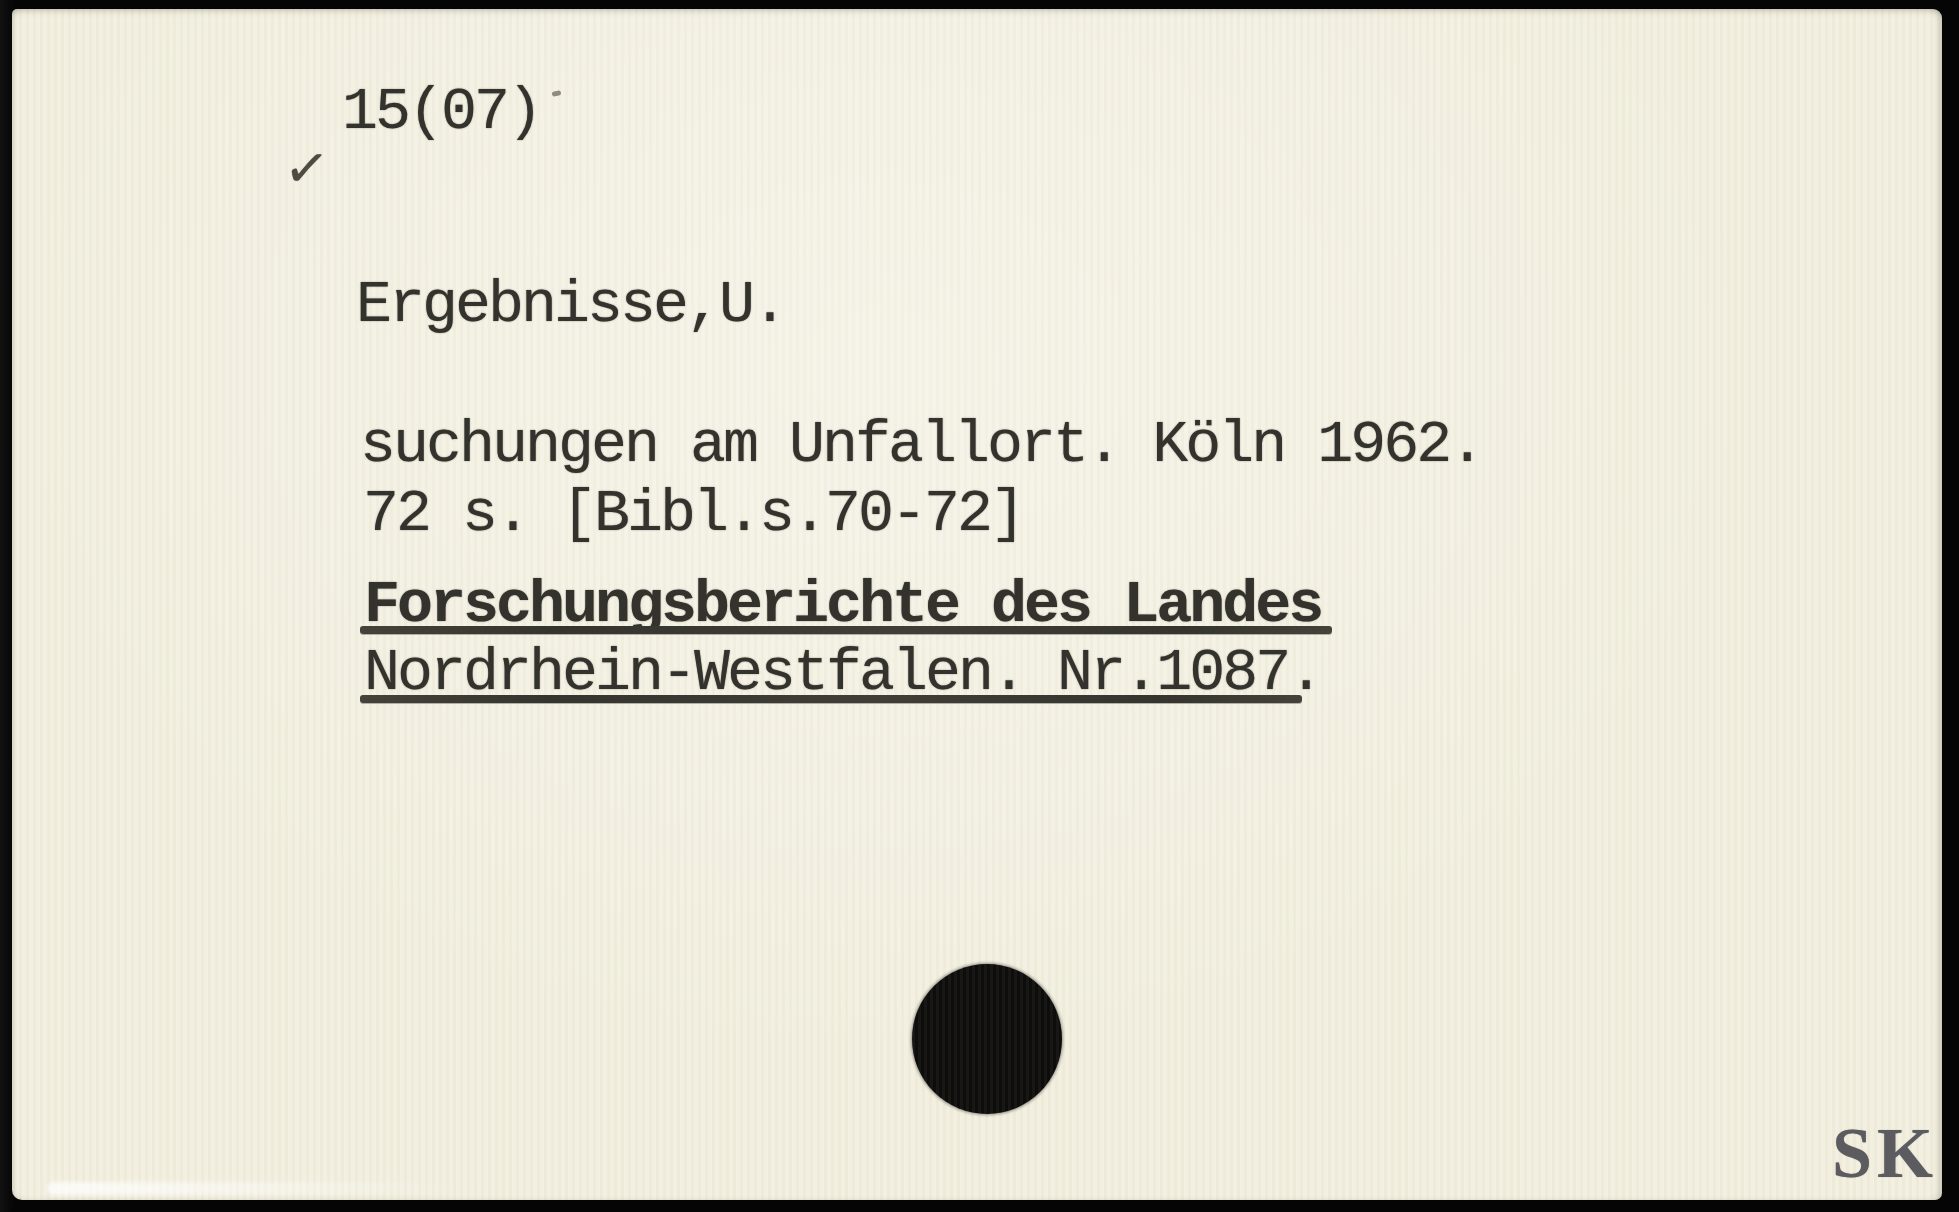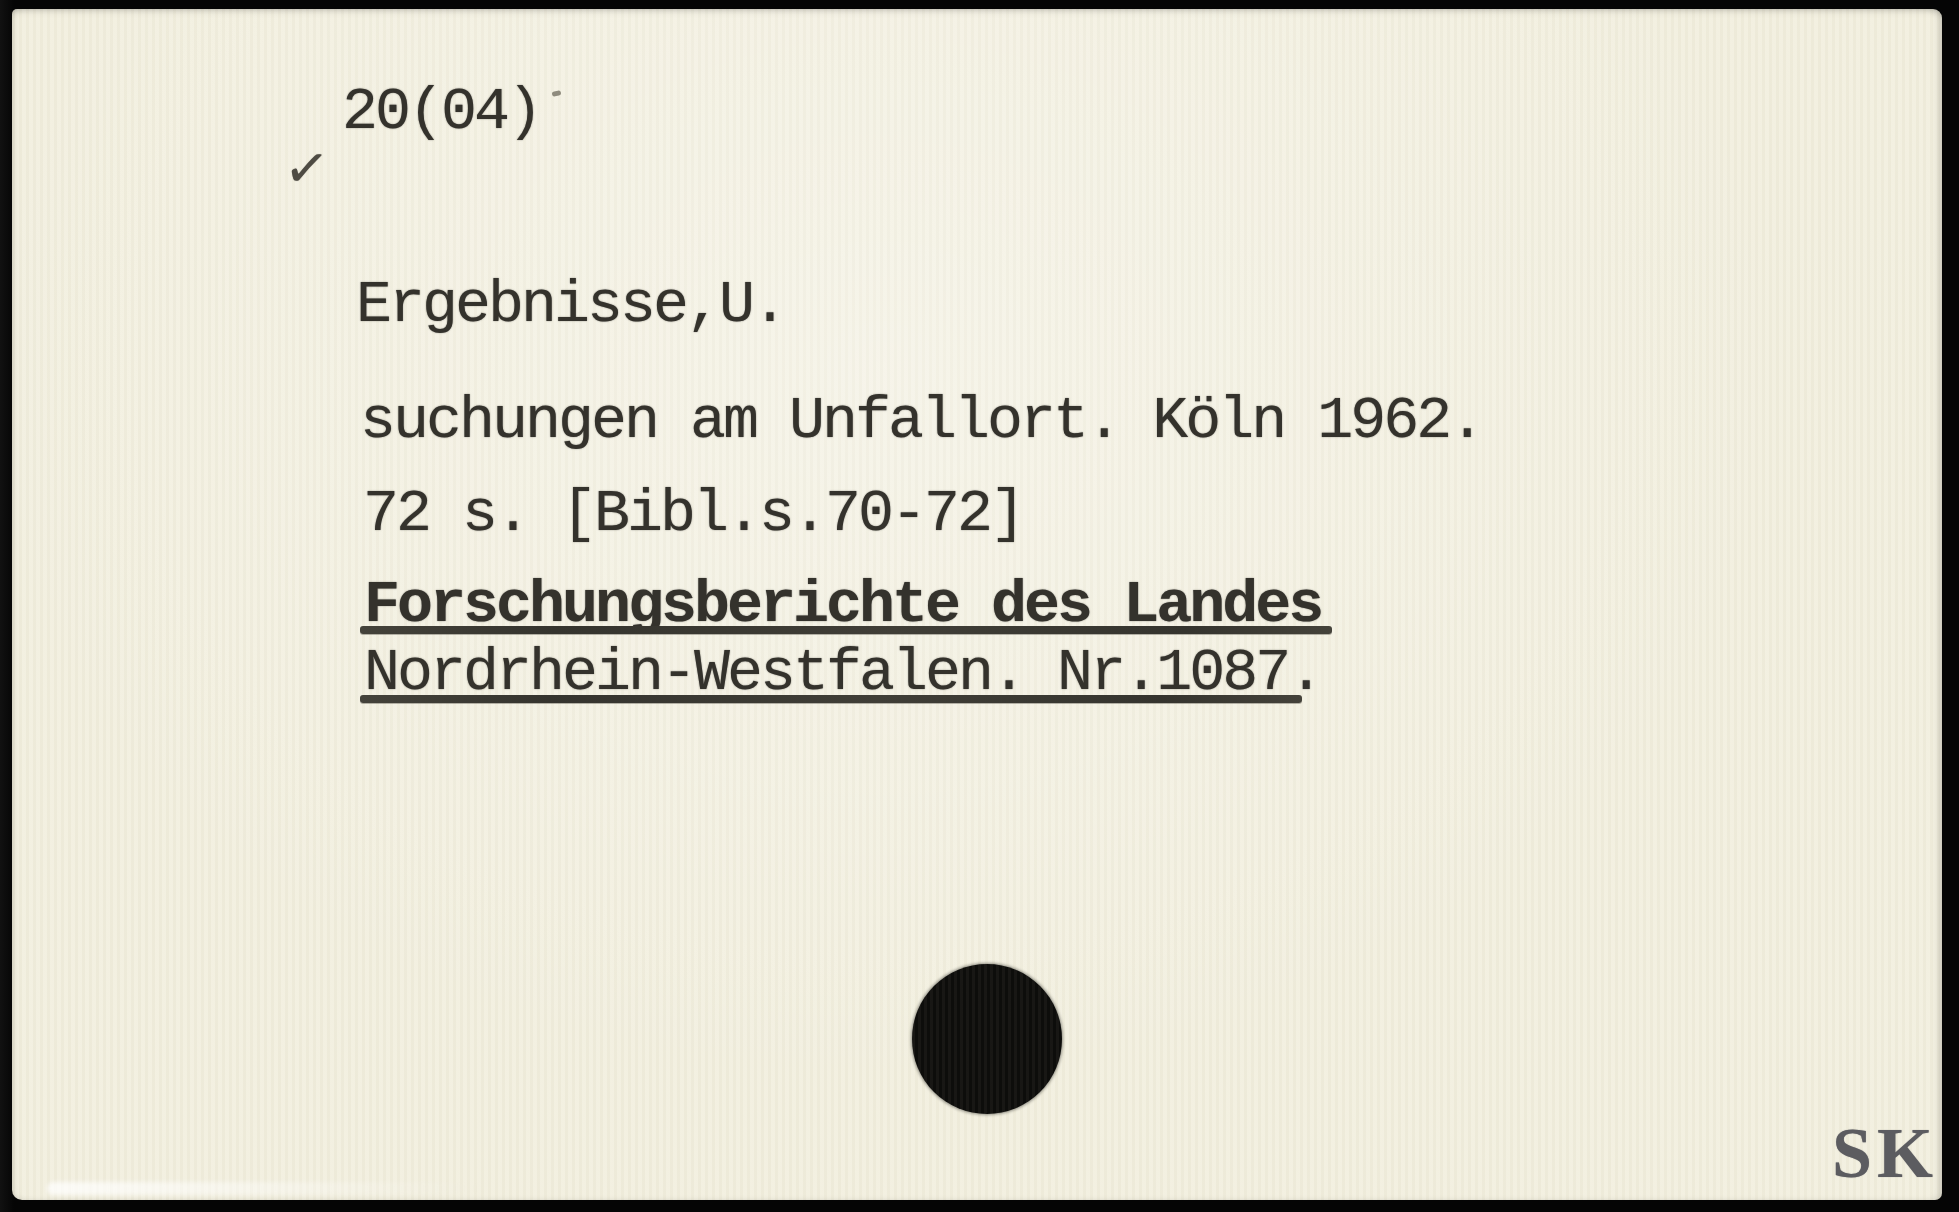--- a/index.html
+++ b/index.html
@@ -109,29 +109,29 @@
   }
 </style>
 </head>
 <body>
 
 <div class="scan">
   <div class="card">
 
     <div class="speck"></div>
 
-    <div class="tline" style="left:330px; top:73px;">20(04)</div>
+    <div class="tline" style="left:330px; top:73px;">15(07)</div>
 
     <span class="check">✓</span>
 
 
     <div class="tline" style="left:344px; top:266px;">Ergebnisse,U.</div>
 
 
-    <div class="tline" style="left:348px; top:382px;text-align:center;">suchungen am Unfallort. Köln 1962.</div>
+    <div class="tline" style="left:348px; top:406px;text-align:center;">suchungen am Unfallort. Köln 1962.</div>
 
     <div class="tline" style="left:351px; top:475px;">72 s. [Bibl.s.70-72]</div>
 
     <div class="tline" style="left:352px; top:566px;font-weight:bold;">Forschungsberichte des Landes</div>
     <div class="rule" style="left:348px; top:617px; width:972px;"></div>
 
     <div class="tline" style="left:352px; top:634px;">Nordrhein-Westfalen. Nr.1087.</div>
     <div class="rule" style="left:348px; top:686px; width:942px;"></div>
 
     <div class="hole"></div>

